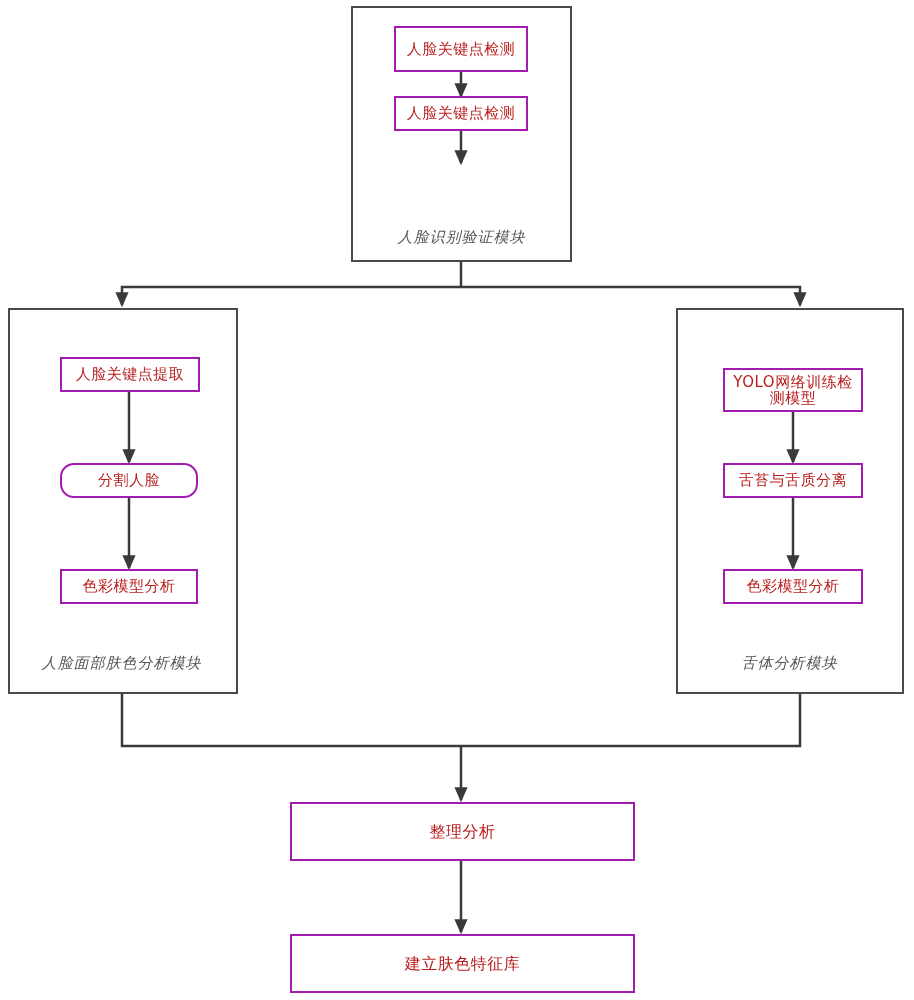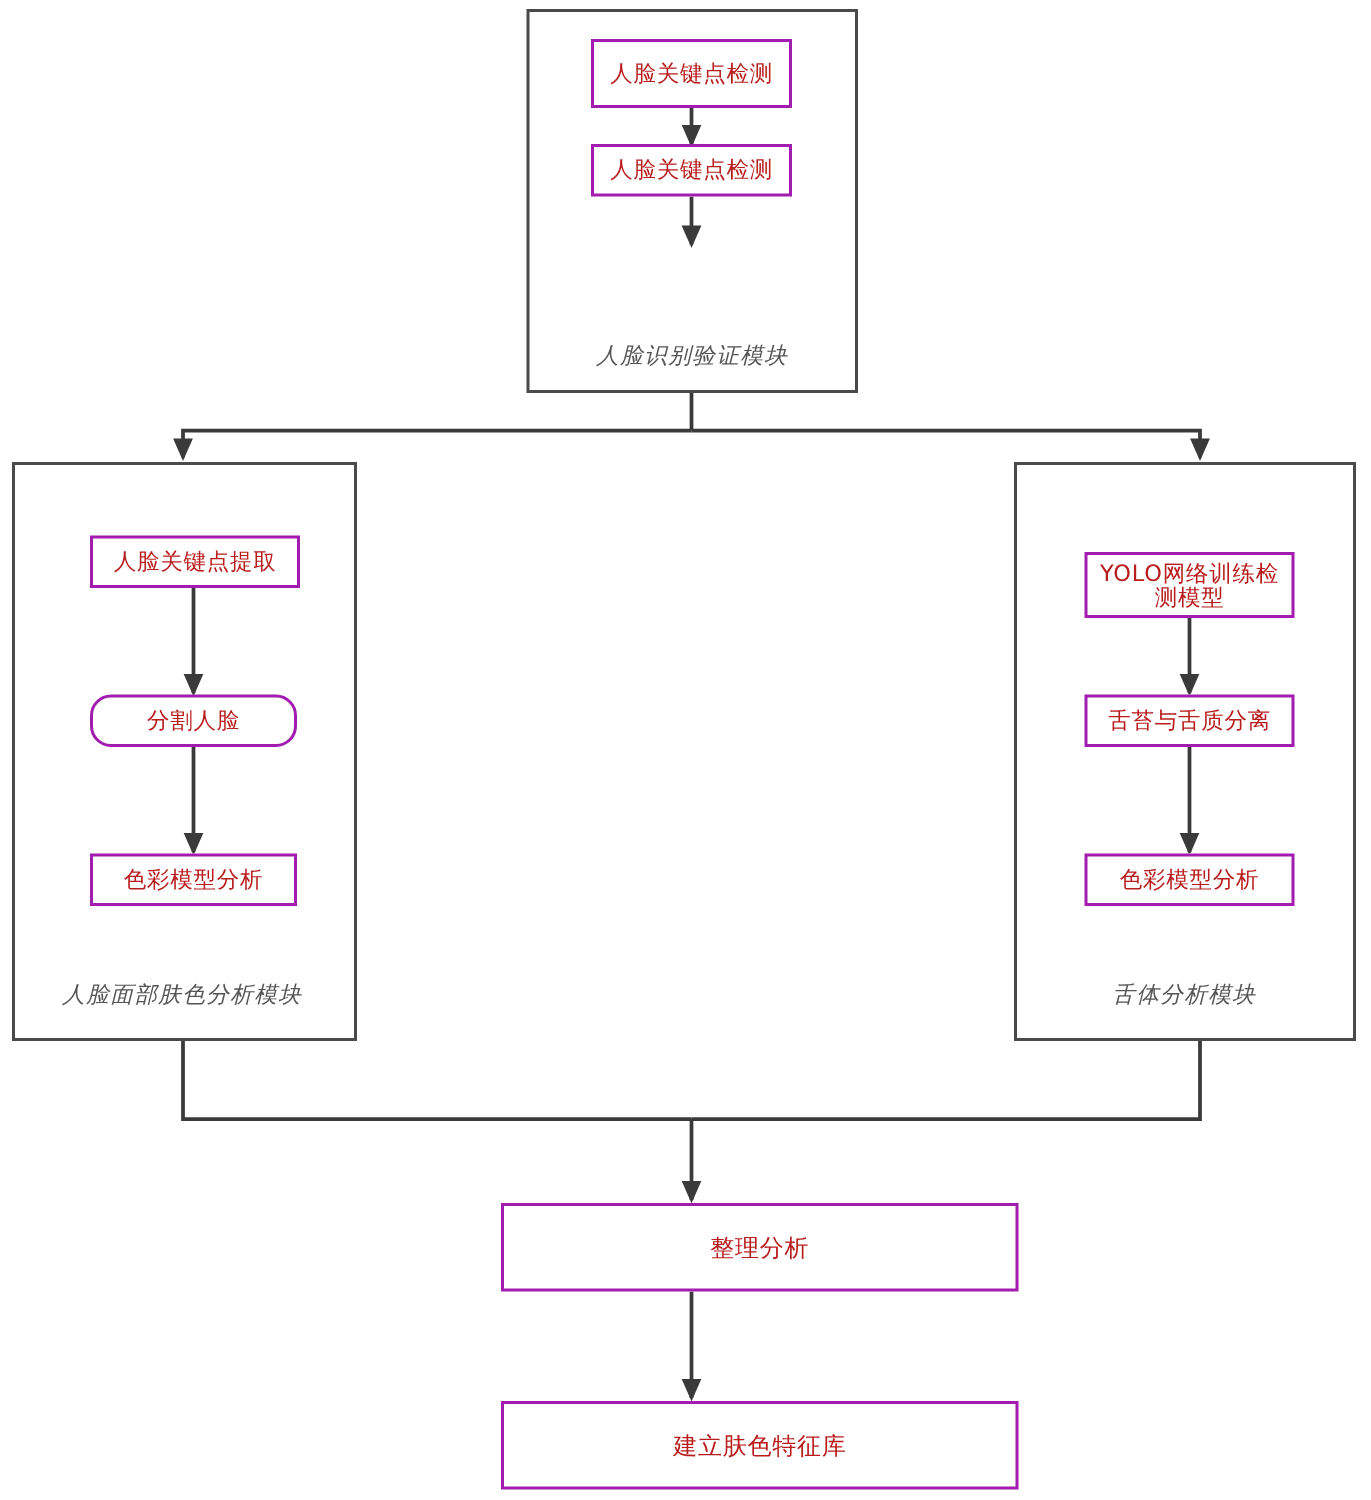--- a/index.html
+++ b/index.html
@@ -53,21 +53,21 @@
   }
   .module-label {
     position: absolute;
     color: #555555;
     text-align: center;
     letter-spacing: 1px;
     white-space: nowrap;
     font-style: italic;
   }
   .fs15 { font-size: 15px; }
-  .fs16 { font-size: 16px; margin-left: 44px; }
+  .fs16 { font-size: 16px; }
 </style>
 </head>
 <body>
 
 <div id="canvas">
 
   <svg class="wires" viewBox="0 0 914 1000" xmlns="http://www.w3.org/2000/svg">
     <defs>
       <marker id="arrow" viewBox="0 0 10 10" refX="8.5" refY="5" markerWidth="6" markerHeight="6" orient="auto-start-reverse">
         <path d="M 0 0.6 L 10 5 L 0 9.4 z" fill="#3a3a3a"></path>

